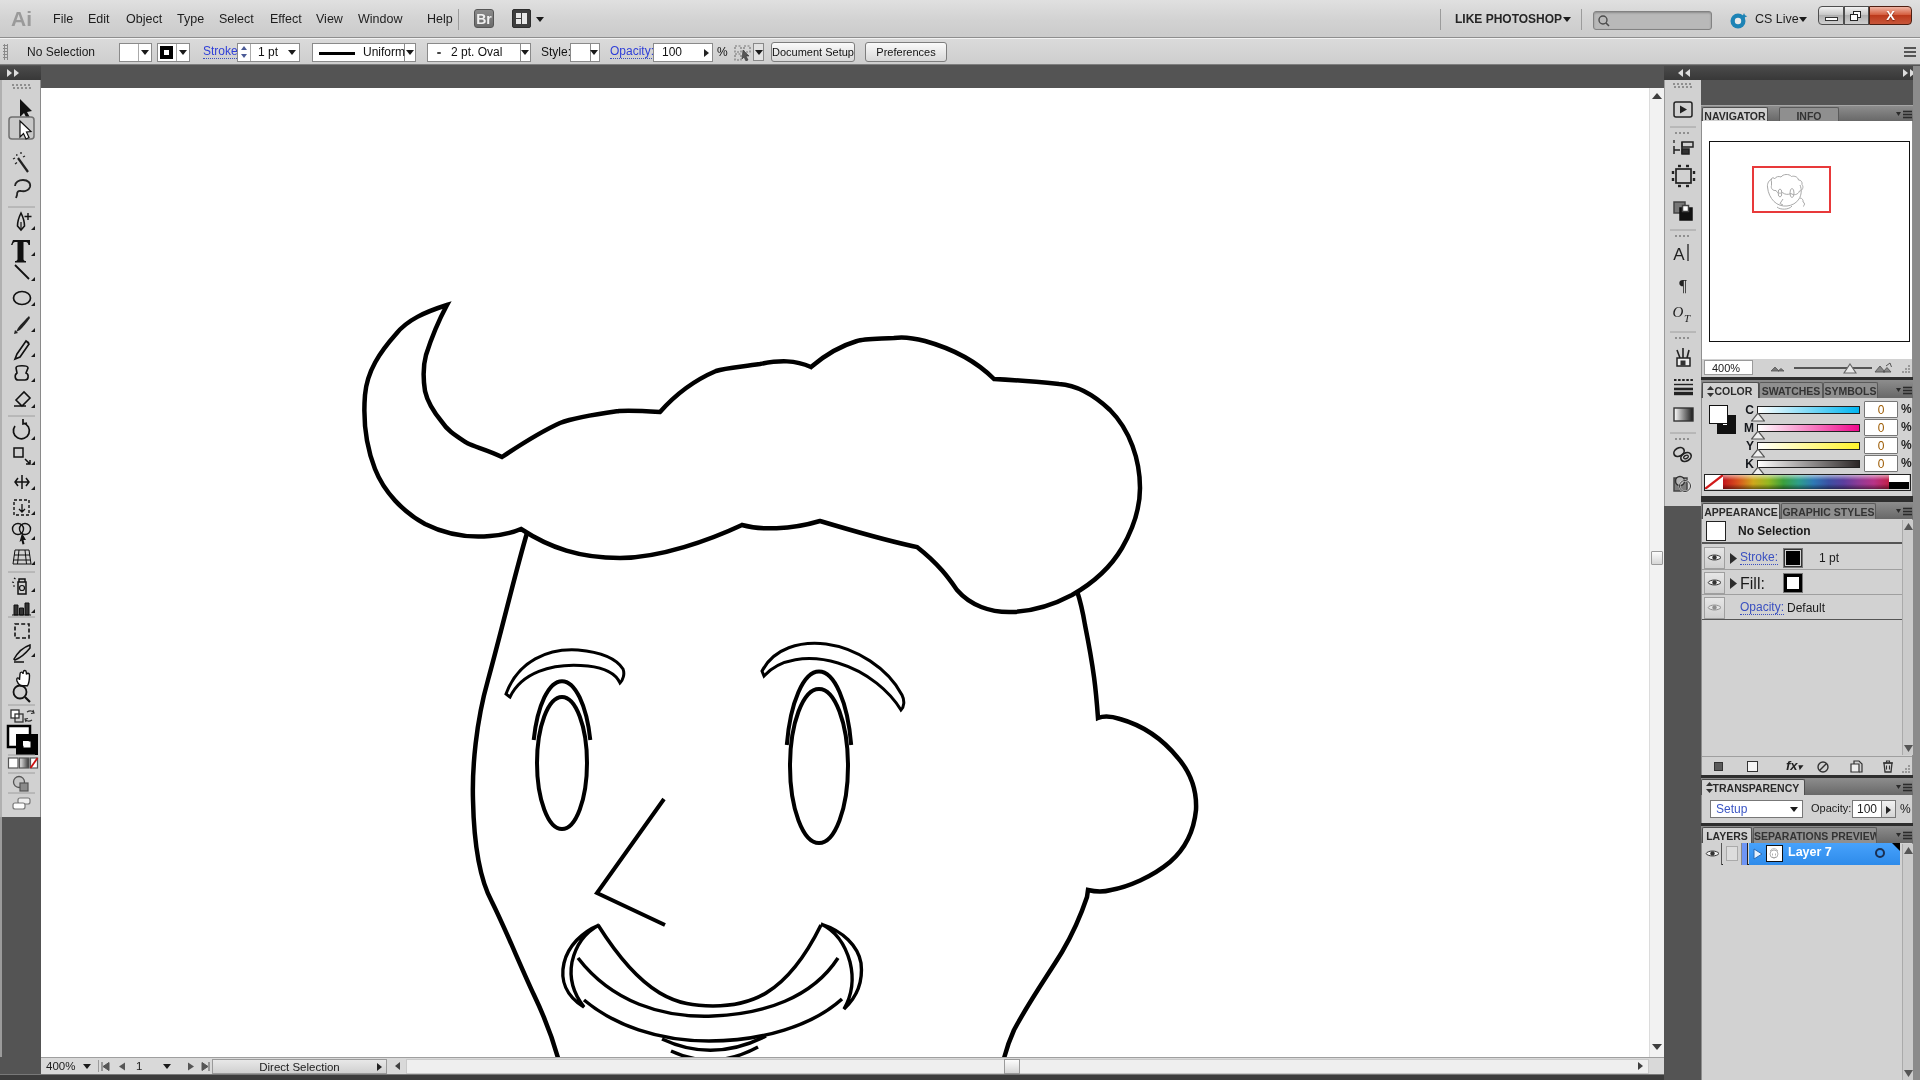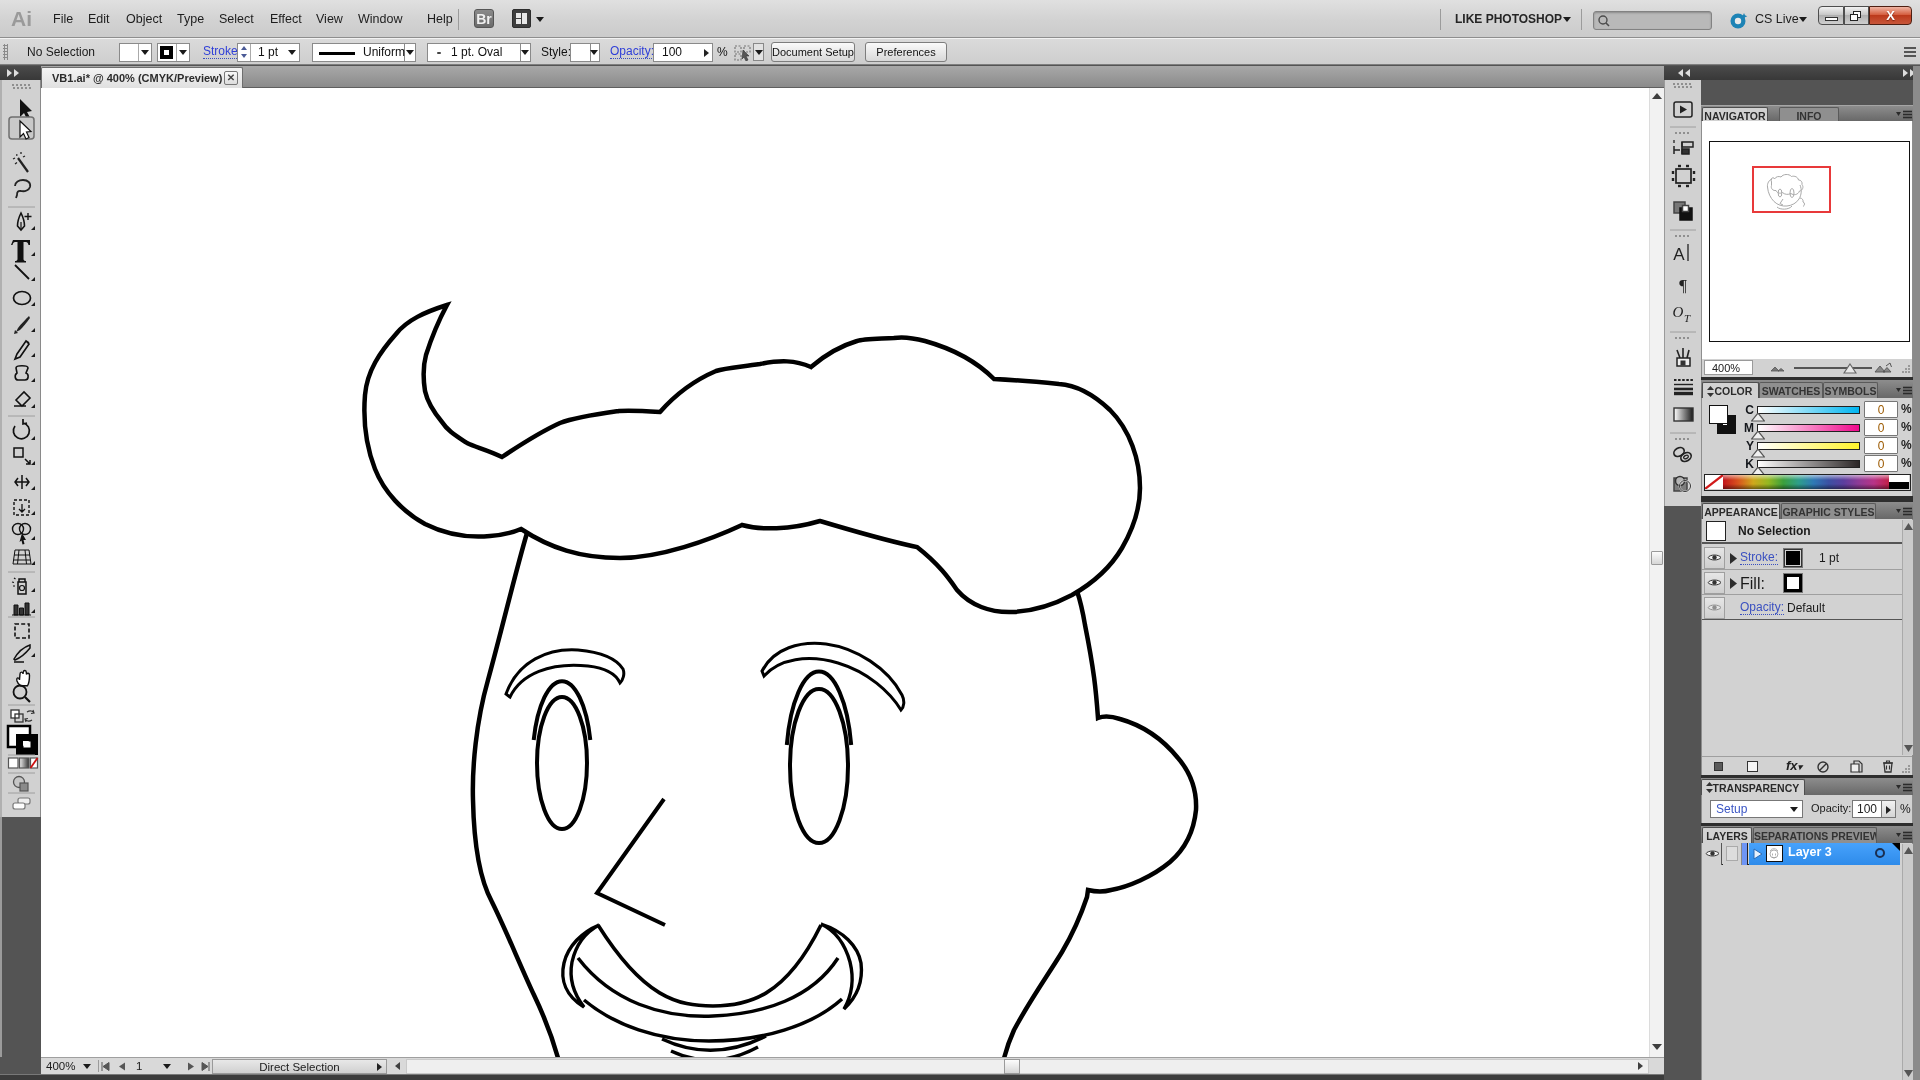--- a/index.html
+++ b/index.html
@@ -102,21 +102,21 @@
   <div class="abs" style="left:312px;top:4px;width:93px;height:19px;background:#fff;border:1px solid #8a8a8a;">
     <div class="abs" style="left:6px;top:7.5px;width:36px;height:3px;background:#000;"></div>
     <div class="abs" style="left:50px;top:0;height:17px;line-height:17px;font-size:12px;color:#111;">Uniform</div>
   </div>
   <div class="abs" style="left:405px;top:4px;width:11px;height:19px;background:#fff;border:1px solid #8a8a8a;border-left:none;">
         <div class="tri-down abs" style="left:1px;top:6px;"></div>
       </div>
 
   <div class="abs" style="left:427px;top:4px;width:94px;height:19px;background:#fff;border:1px solid #8a8a8a;">
     <div class="abs" style="left:9px;top:8px;width:4px;height:2px;background:#444;border-radius:1px;"></div>
-    <div class="abs" style="left:23px;top:0;height:17px;line-height:17px;font-size:12px;color:#111;">1 pt. Oval</div>
+    <div class="abs" style="left:23px;top:0;height:17px;line-height:17px;font-size:12px;color:#111;">2 pt. Oval</div>
   </div>
   <div class="abs" style="left:521px;top:4px;width:10px;height:19px;background:#fff;border:1px solid #8a8a8a;border-left:none;">
         <div class="tri-down abs" style="left:0px;top:6px;"></div>
       </div>
   <div class="abs" style="left:541px;top:0;height:26px;line-height:26px;font-size:12px;color:#111;">Style:</div>
   <div class="abs" style="left:570px;top:4px;width:21px;height:19px;background:#fff;border:1px solid #8a8a8a;"></div>
   <div class="abs" style="left:591px;top:4px;width:9px;height:19px;background:#fff;border:1px solid #8a8a8a;border-left:none;">
         <div class="tri-down abs" style="left:-1px;top:6px;"></div>
       </div>
   <div class="abs bluelink" style="left:610px;top:5px;font-size:12px;color:#2f3fd8;">Opacity:</div>
@@ -276,26 +276,20 @@
             <linearGradient id="tgrad" x1="0" y1="0" x2="1" y2="0">
               <stop offset="0" stop-color="#eee"></stop>
               <stop offset="1" stop-color="#333"></stop>
             </linearGradient>
           </defs>
     </g>
   </svg>
 </div>
 <div class="abs" style="left:0;top:817px;width:41px;height:263px;background:#545454;border-left:2px solid #9b9b9b;"></div>
 
-<div class="abs" style="left:41px;top:66px;width:1623px;height:22px;background:linear-gradient(#a8a8a8,#8b8b8b);border-bottom:1px solid #5f5f5f;">
-  <div class="abs" style="left:0px;top:1px;width:202px;height:21px;background:linear-gradient(#f4f4f4,#e0e0e0);border:1px solid #6e6e6e;border-bottom:none;border-radius:2px 2px 0 0;">
-    <div class="abs" style="left:10px;top:0;height:20px;line-height:20px;font-size:11px;font-weight:bold;color:#2c2c2c;white-space:nowrap;">VB1.ai* @ 400% (CMYK/Preview)</div>
-    <div class="abs" style="left:182px;top:3px;width:14px;height:14px;border:1px solid #777;border-radius:2px;background:linear-gradient(#f8f8f8,#ddd);font-size:10px;color:#444;text-align:center;line-height:12px;font-weight:bold;">✕</div>
-  </div>
-</div>
 
 <div class="abs" style="left:41px;top:88px;width:1608px;height:969px;background:#ffffff;">
   <svg width="1608" height="969" viewBox="41 88 1608 969" fill="none">
     <g id="drawing">
 
       <path d="M 527,533 C 516,570 503,625 488,680 C 476,722 472,768 473,800 C 474,848 480,880 492,902 C 505,928 520,965 534,995 C 545,1018 553,1040 558,1058 L 566,1090 L 1000,1090 C 1000,1070 1005,1050 1014,1030 C 1030,1000 1048,975 1062,952 C 1072,935 1082,912 1087,897 L 1088,890 C 1096,892 1104,892 1111,890 C 1128,887 1152,877 1170,862 C 1185,849 1194,830 1196,810 C 1197,790 1190,772 1178,758 C 1165,742 1145,726 1120,719 C 1111,716 1103,716 1098,718 C 1096,690 1094,670 1085,625 C 1082,607 1079,597 1077,591 C 1065,540 1040,500 1000,470 L 700,460 C 620,480 560,500 527,533 Z" fill="#fff" stroke="#000" stroke-width="4.5"></path>
 
       <path d="M 447,305 C 425,312 407,320 396,334 C 380,352 367,371 365,395 C 363,420 366,446 375,469 C 384,492 403,512 425,524 C 445,534 468,538 490,536 C 502,535 512,533 521,529 C 550,548 580,558 620,558 C 660,558 710,540 742,525 C 760,530 790,530 820,521 C 850,530 885,540 912,546 L 917,547 C 940,565 950,580 957,590 C 970,605 990,613 1013,612 C 1035,611 1055,604 1072,595 C 1095,582 1112,565 1122,548 C 1133,529 1140,508 1140,488 C 1140,460 1130,430 1110,410 C 1092,393 1075,385 1059,384 C 1038,382 1015,380 994,379 C 975,360 950,348 925,341 C 910,337 900,337 894,338 C 875,339 863,339 857,341 C 840,346 825,355 811,367 C 795,360 780,360 760,364 C 740,367 725,368 716,371 C 695,380 675,395 660,412 C 645,411 630,410 619,411 C 598,414 576,417 560,423 C 540,432 520,445 502,457 C 488,450 475,447 467,443 C 455,435 447,430 442,422 C 432,410 427,400 425,391 C 423,378 423,366 426,355 C 432,336 440,318 447,305 Z" fill="#fff" stroke="#000" stroke-width="4.5"></path>
 
       <path d="M 506,694 C 518,661 548,648 578,650 C 600,652 616,658 623,669 C 625,674 623,680 620,683 C 616,674 606,668 588,666 C 550,662 521,674 510,697 Z" fill="#fff" stroke="#000" stroke-width="3"></path>
@@ -727,21 +721,21 @@
             </svg>
         <div class="abs" style="left:17px;top:2px;width:17px;height:17px;background:#fff;border:1.5px solid #111;">
           <svg width="14" height="14" viewBox="0 0 14 14">
                 <g stroke="#999" stroke-width="0.8" fill="none">
                   <circle cx="7" cy="8" r="4"></circle>
                   <path d="M3.5 5 c0 -3 7 -3 7 0"></path>
                   <path d="M5.5 7.5 v2 M8.5 7.5 v2 M5 11 c1.5 1 2.5 1 4 0"></path>
                 </g>
               </svg>
         </div>
-        <div class="abs" style="left:39px;top:2px;font-size:12.5px;font-weight:bold;color:#fff;">Layer 3</div>
+        <div class="abs" style="left:39px;top:2px;font-size:12.5px;font-weight:bold;color:#fff;">Layer 7</div>
         <div class="abs" style="left:126px;top:5px;width:10px;height:10px;border:2px solid #1a2f52;border-radius:50%;"></div>
         <div class="abs" style="right:0;top:0;width:0;height:0;border-left:8px solid transparent;border-top:8px solid #000;"></div>
       </div>
     </div>
 
     <div class="abs" style="left:200px;top:1px;width:11px;height:236px;background:#cbcbcb;border-left:1px solid #aaa;">
       <svg class="abs" style="left:1px;top:3px;" width="9" height="7">
             <path d="M4.5 0 L9 7 0 7 Z" fill="#555"></path>
           </svg>
       <svg class="abs" style="left:1px;bottom:3px;" width="9" height="7">

